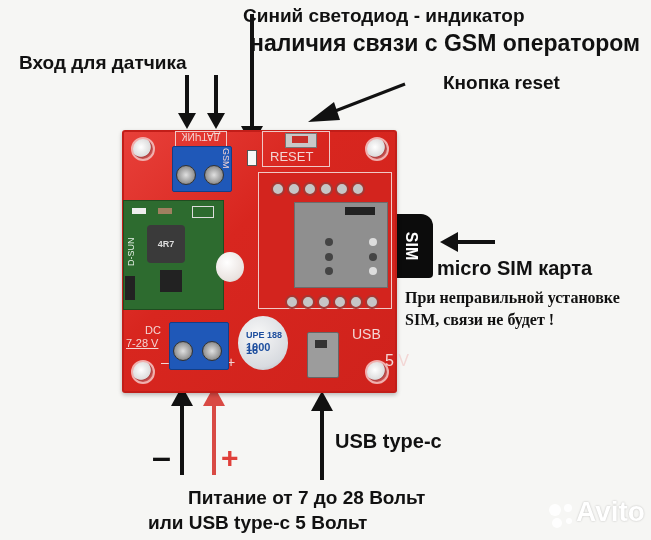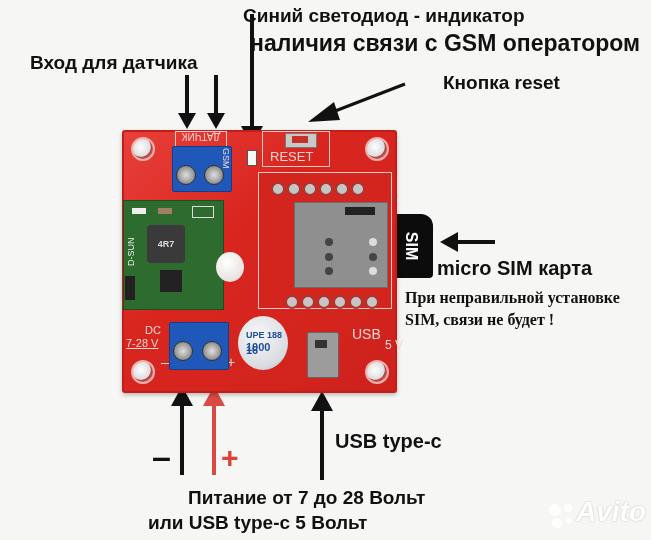--- a/index.html
+++ b/index.html
@@ -30,21 +30,21 @@
   .arrow-line{position:absolute;width:4px;background:#111;}
   .arrow-head{position:absolute;width:0;height:0;}
   .avito{position:absolute;left:548px;top:500px;color:#fff;font-weight:bold;font-size:28px;text-shadow:0 0 2px rgba(0,0,0,.25);font-family:"Liberation Sans",sans-serif;}
   .avito-dots{position:absolute;left:548px;top:502px;}
 </style>
 </head>
 <body>
 
 <div class="lbl" style="left:243px;top:5px;font-size:19px;">Синий светодиод - индикатор</div>
 <div class="lbl" style="left:250px;top:30px;font-size:23px;">наличия связи с GSM оператором</div>
-<div class="lbl" style="left:30px;top:52px;font-size:19px;">Вход для датчика</div>
+<div class="lbl" style="left:19px;top:52px;font-size:19px;">Вход для датчика</div>
 <div class="lbl" style="left:414px;top:72px;font-size:19px;margin-left:29px;">Кнопка reset</div>
 <div class="lbl" style="left:437px;top:257px;font-size:20px;">micro SIM карта</div>
 <div class="serif" style="left:405px;top:289px;font-size:16px;">При неправильной установке</div>
 <div class="serif" style="left:405px;top:311px;font-size:16px;">SIM, связи не будет !</div>
 <div class="lbl" style="left:335px;top:430px;font-size:20px;">USB type-c</div>
 <div class="lbl" style="left:152px;top:437px;font-size:34px;color:#111;">–</div>
 <div class="lbl" style="left:221px;top:441px;font-size:30px;color:#e0403a;">+</div>
 <div class="lbl" style="left:148px;top:487px;font-size:19px;margin-left:40px;">Питание от 7 до 28 Вольт</div>
 <div class="lbl" style="left:148px;top:512px;font-size:19px;">или  USB type-c 5 Вольт</div>
 
@@ -140,23 +140,23 @@
 <div class="terminal" style="left:169px;top:322px;width:58px;height:46px;"></div>
 <div class="screw" style="left:173px;top:341px;"></div>
 <div class="screw" style="left:202px;top:341px;"></div>
 
 <div class="cap"></div>
 <div class="abs" style="left:246px;top:330px;font-size:9px;color:#1d4e9e;font-weight:bold;font-family:'Liberation Sans',sans-serif;">UPE 188</div>
 <div class="abs" style="left:246px;top:341px;font-size:11px;color:#1d4e9e;font-weight:bold;font-family:'Liberation Sans',sans-serif;">1000</div>
 <div class="abs" style="left:246px;top:344px;font-size:11px;color:#1d4e9e;font-weight:bold;font-family:'Liberation Sans',sans-serif;">16</div>
 
 <div class="silk" style="left:352px;top:326px;font-size:14px;">USB</div>
-<div class="silk" style="left:353px;top:338px;font-size:12px;padding-left:32px;">5 V</div>
+<div class="silk" style="left:353px;top:352px;font-size:16px;padding-left:32px;">5 V</div>
 <div class="usb"></div>
 <div class="abs" style="left:315px;top:340px;width:12px;height:8px;background:#333;"></div>
 
 <svg class="avito-dots" width="30" height="30">
   <circle cx="7" cy="8" r="6" fill="#fff" opacity="0.9"></circle>
   <circle cx="20" cy="6" r="4" fill="#fff" opacity="0.9"></circle>
   <circle cx="9" cy="21" r="5" fill="#fff" opacity="0.9"></circle>
   <circle cx="21" cy="19" r="3" fill="#fff" opacity="0.9"></circle>
 </svg>
-<div class="avito" style="left:576px;top:496px;font-style:italic;">Avito</div>
+<div class="avito" style="left:576px;top:496px;">Avito</div>
 
 </body></html>

